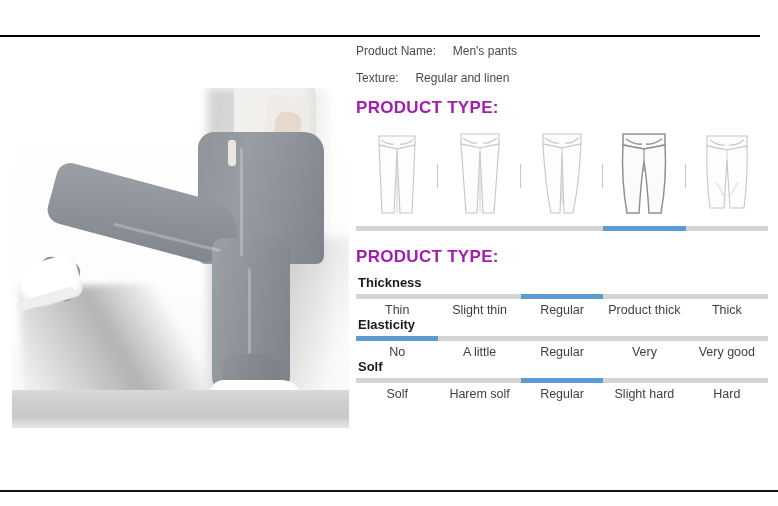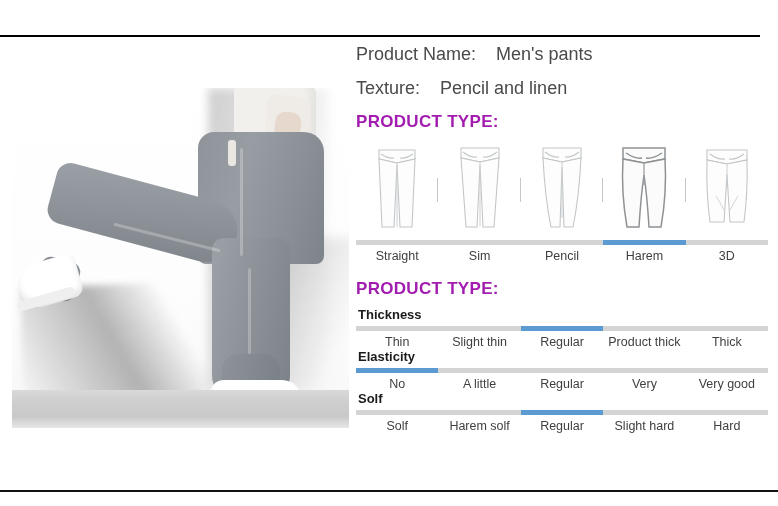--- a/index.html
+++ b/index.html
@@ -219,21 +219,21 @@
     border-radius: 8px;
   }
 
   
   .info-col {
     position: absolute;
     left: 356px; top: 44px;
     width: 412px;
   }
   .spec-line {
-    font-size: 18px;
+    font-size: 12px;
     color: #4a4a4a;
     margin-bottom: 13px;
     white-space: nowrap;
   }
   .spec-line .spec-gap { display: inline-block; width: 10px; }
 
   .section-heading {
     font-size: 17px;
     font-weight: bold;
     color: #a21caf;
@@ -342,21 +342,21 @@
 
   <div class="spec-line">
     <span>Product Name:</span>
     <span class="spec-gap"></span>
     <span>Men's pants</span>
   </div>
 
   <div class="spec-line">
     <span>Texture:</span>
     <span class="spec-gap"></span>
-    <span>Pencil and linen</span>
+    <span>Regular and linen</span>
   </div>
 
   <div class="section-heading">PRODUCT TYPE:</div>
 
   <div class="type-block">
 
     <div class="type-icons">
 
       <div class="type-icon-cell">
         <span>
@@ -433,27 +433,20 @@
     </div>
 
     <div class="track">
       <div class="seg"></div>
       <div class="seg"></div>
       <div class="seg"></div>
       <div class="seg on"></div>
       <div class="seg"></div>
     </div>
 
-    <div class="track-labels">
-      <div class="lbl">Straight</div>
-      <div class="lbl">Sim</div>
-      <div class="lbl">Pencil</div>
-      <div class="lbl">Harem</div>
-      <div class="lbl">3D</div>
-    </div>
   </div>
 
   <div class="section-heading">PRODUCT TYPE:</div>
 
   <div class="index-row">
     <div class="sub-heading">Thickness</div>
     <div class="track">
       <div class="seg"></div>
       <div class="seg"></div>
       <div class="seg on"></div>

